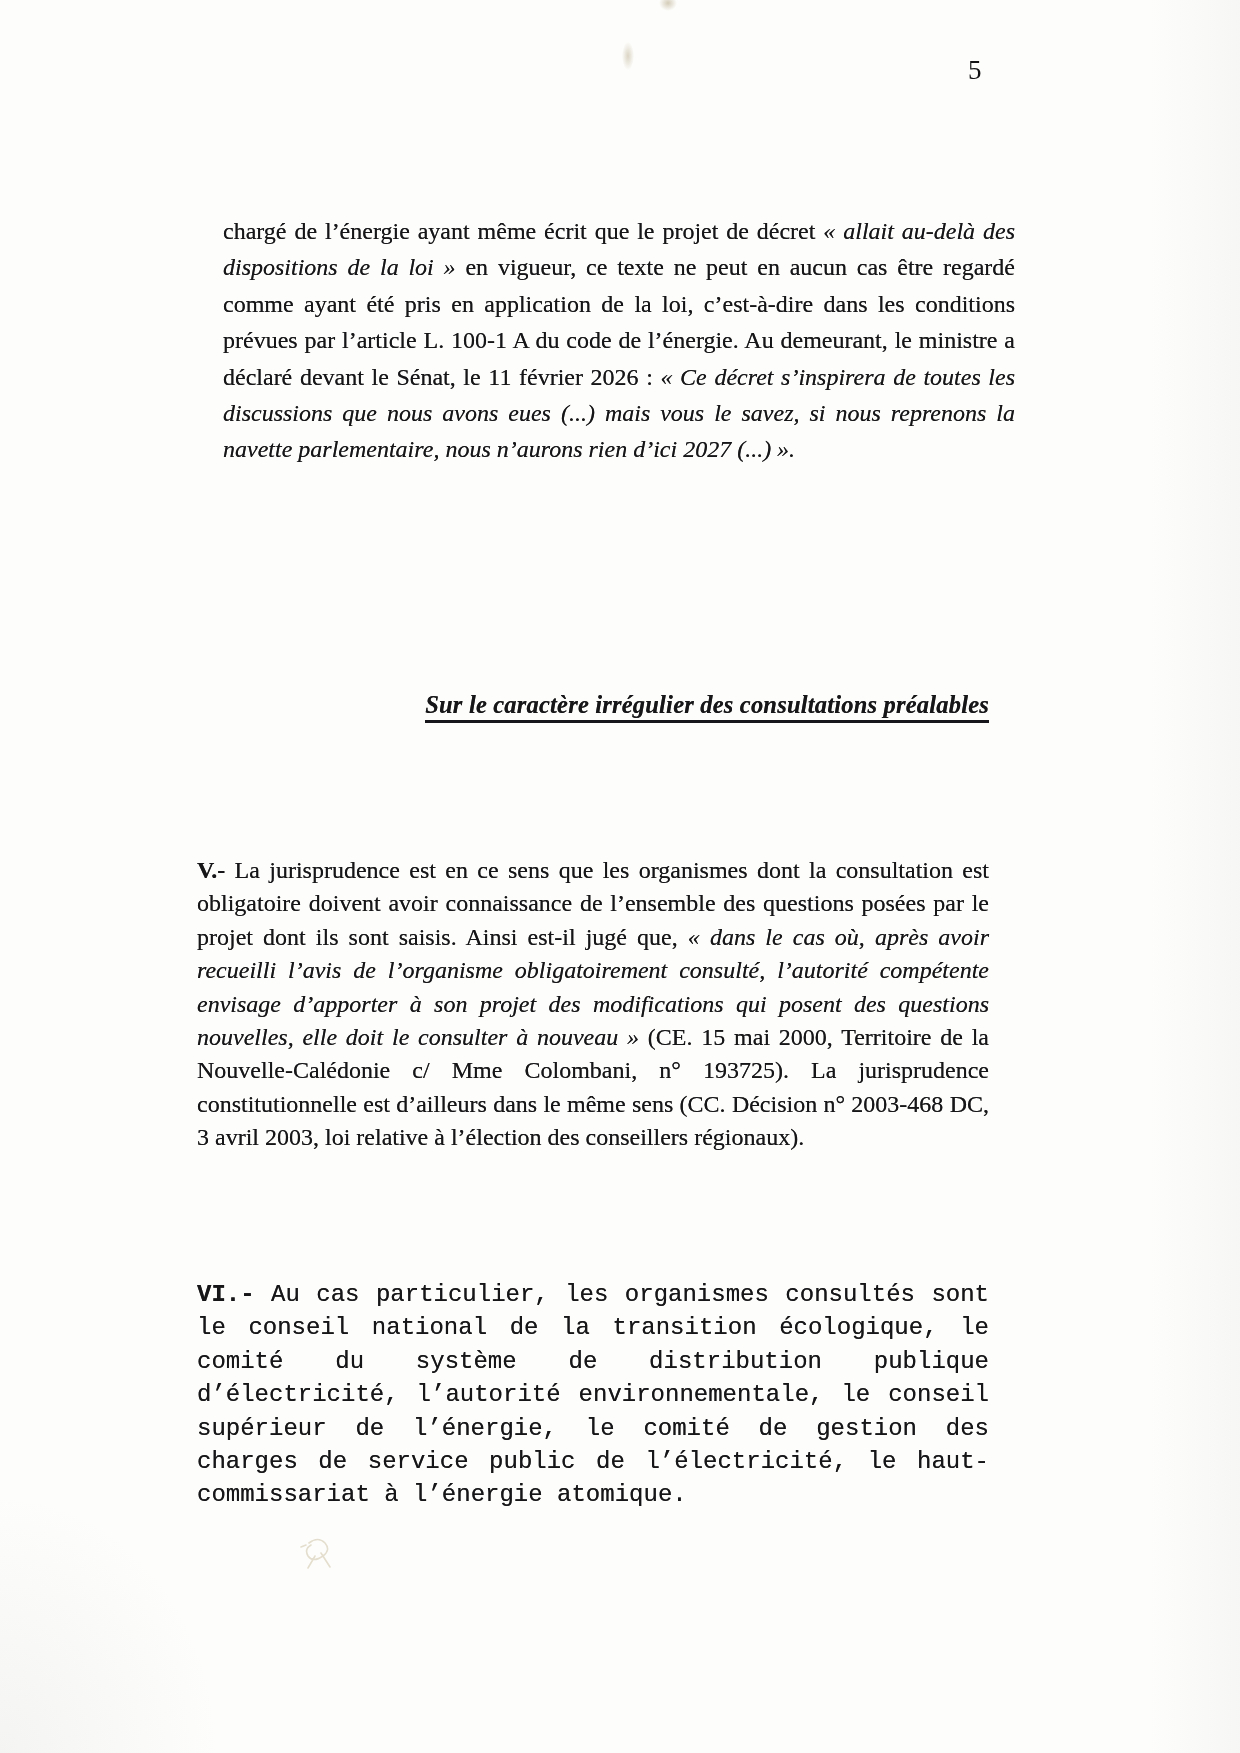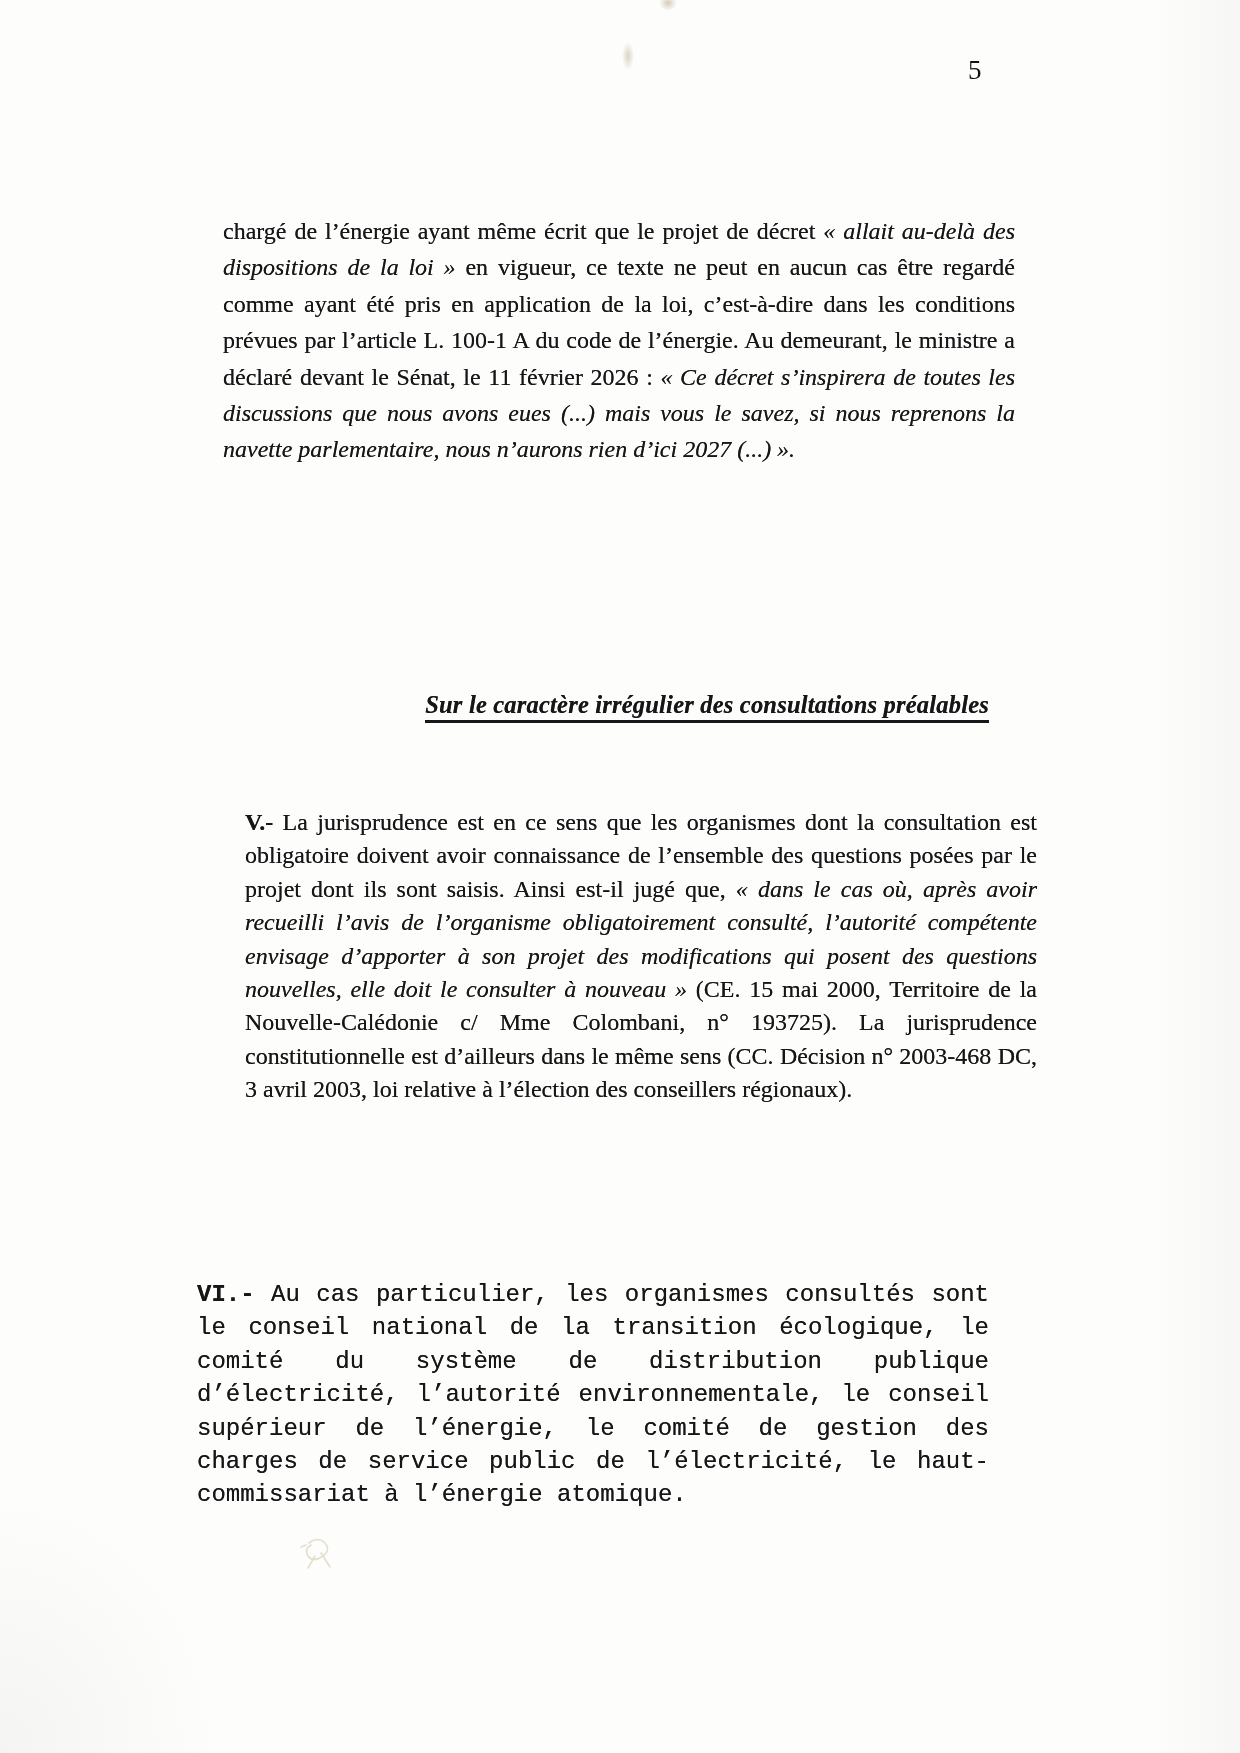--- a/index.html
+++ b/index.html
@@ -55,21 +55,21 @@
     font-size: 24.5px;
     font-weight: bold;
     font-style: italic;
     text-align: right;
     letter-spacing: 0.2px;
   }
   .heading .underlined {
     border-bottom: 3.5px solid #17171b;
     padding-bottom: 2px;
   }
-  .paraV  { top: 806px;  line-height: 33.4px; margin-left: 48px; }
+  .paraV  { top: 854px;  line-height: 33.4px; }
   .paraVI { top: 1278px; line-height: 33.4px; font-family: Liberation Mono, monospace; }
   .it { font-style: italic; }
   .b  { font-weight: bold; }
   
   .smudge-a {
     position: absolute;
     left: 659px; top: -5px;
     width: 18px; height: 16px;
     background: radial-gradient(ellipse at center, rgba(198,188,162,0.75), rgba(198,188,162,0) 70%);
   }

